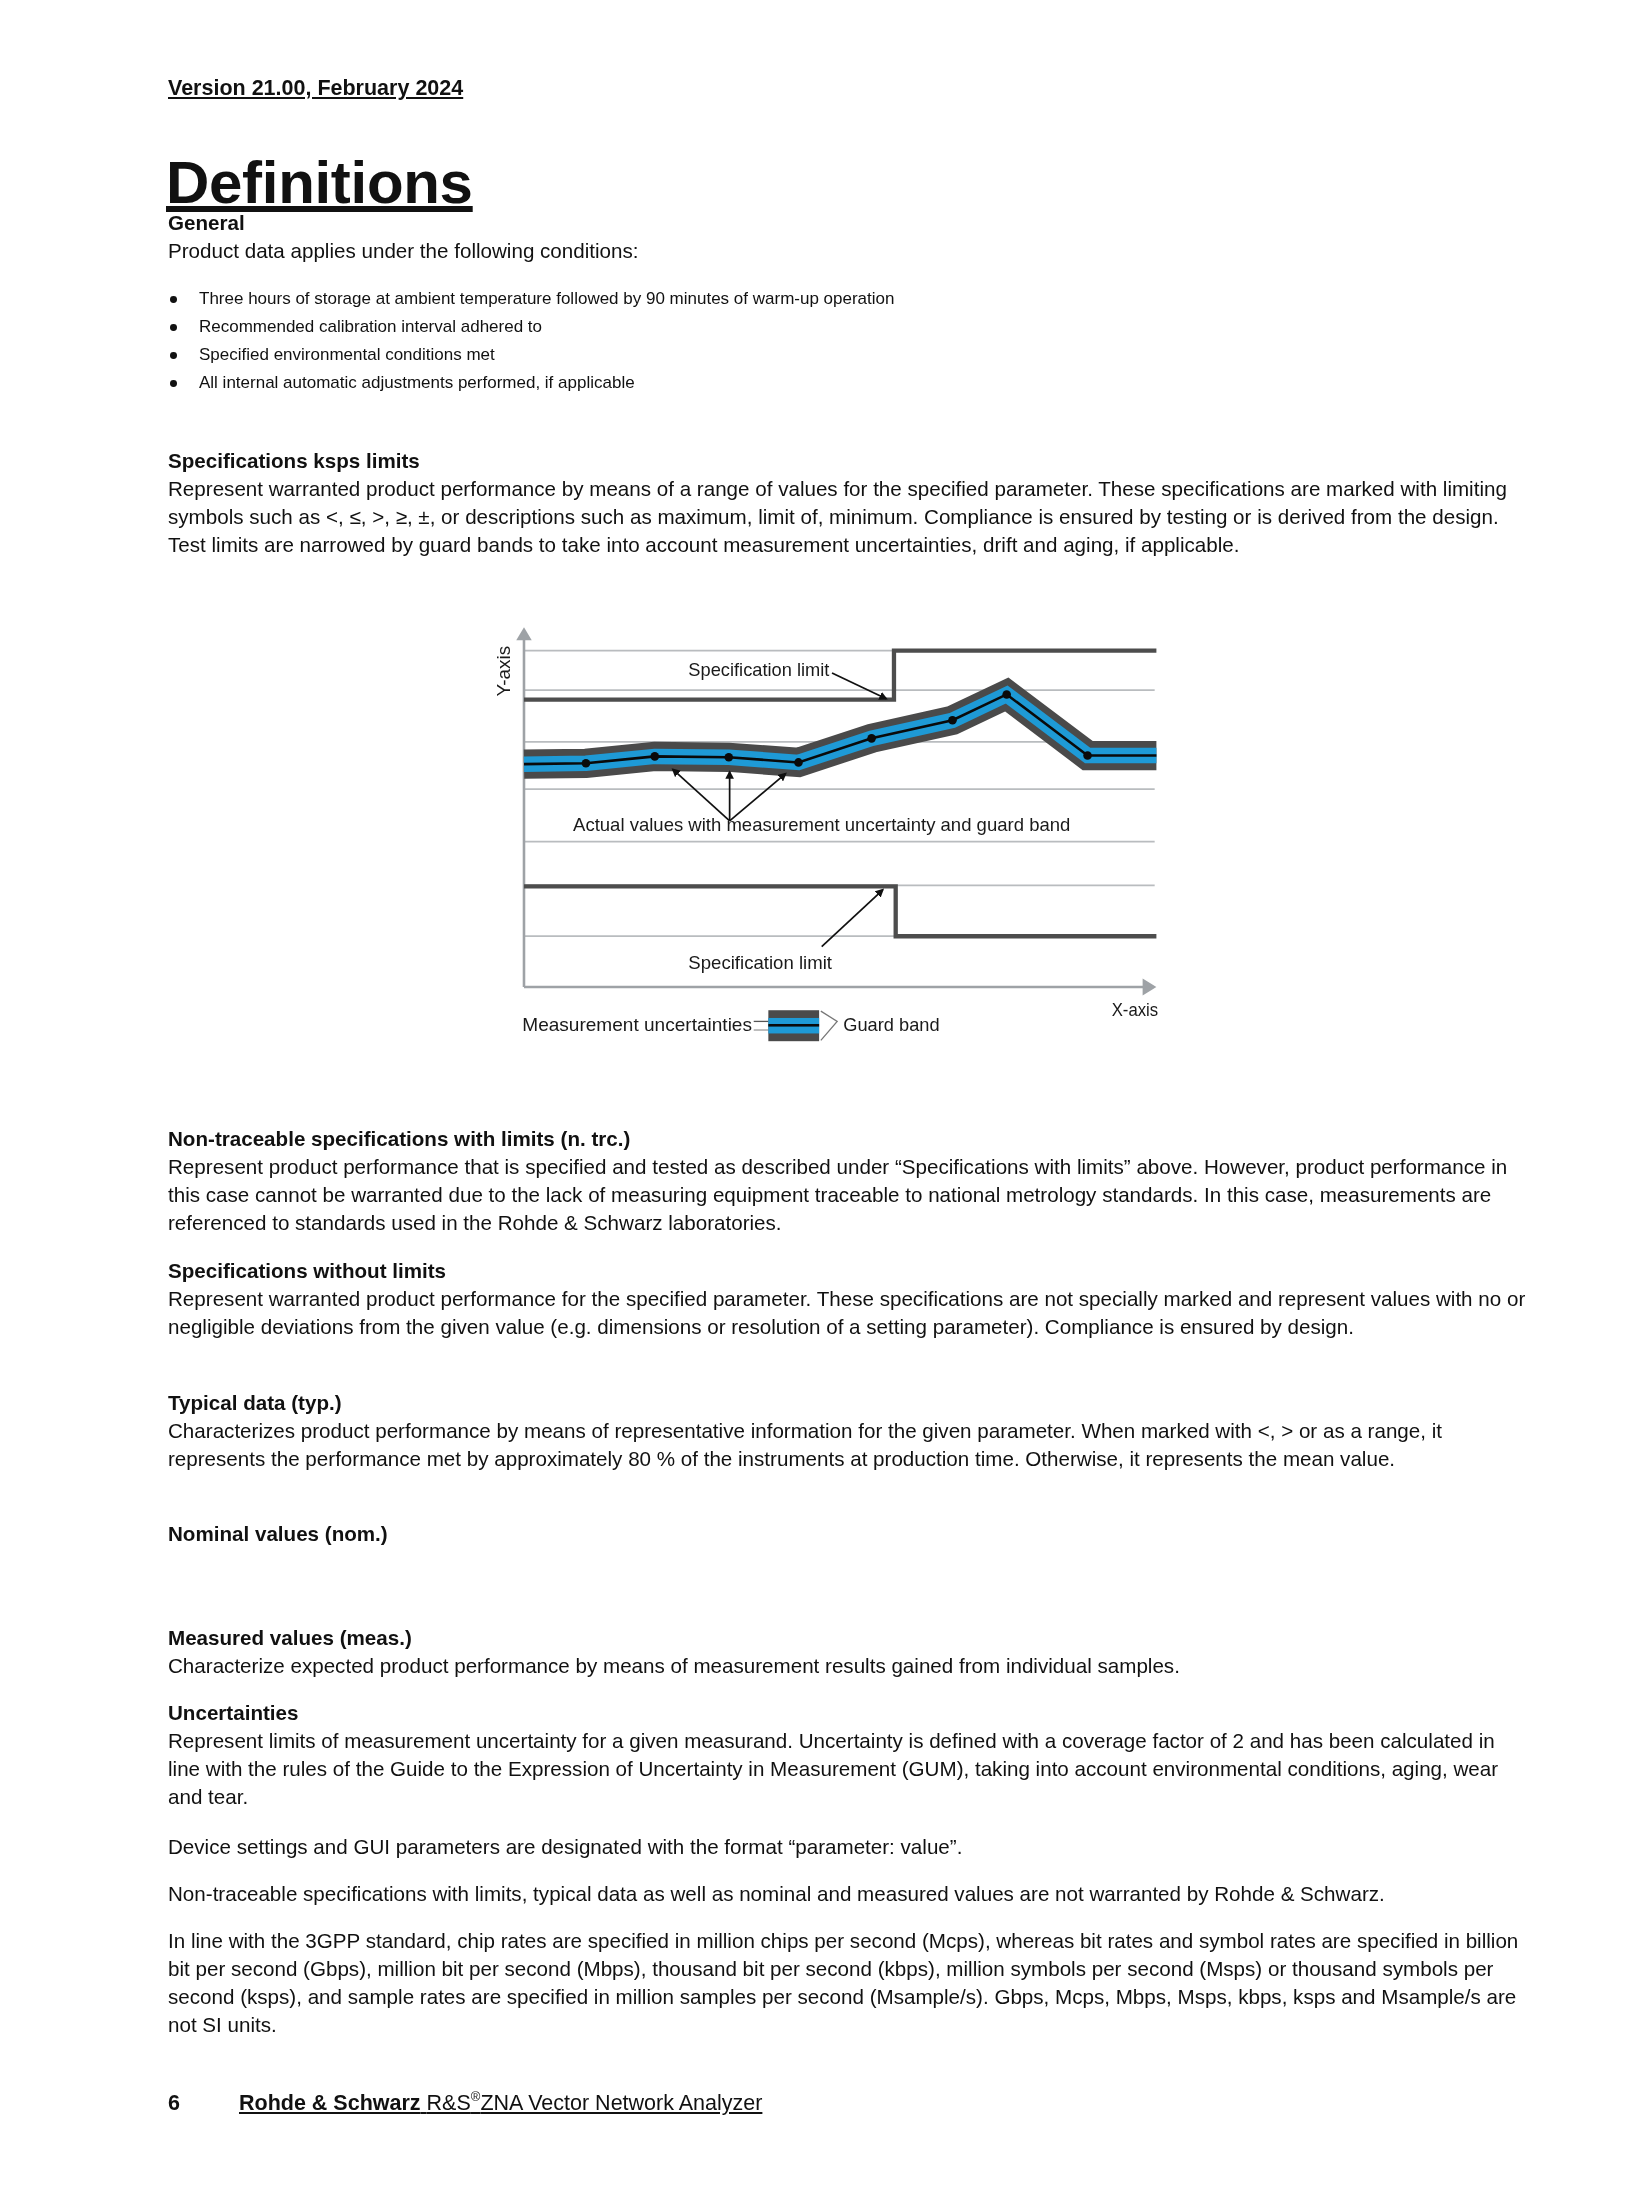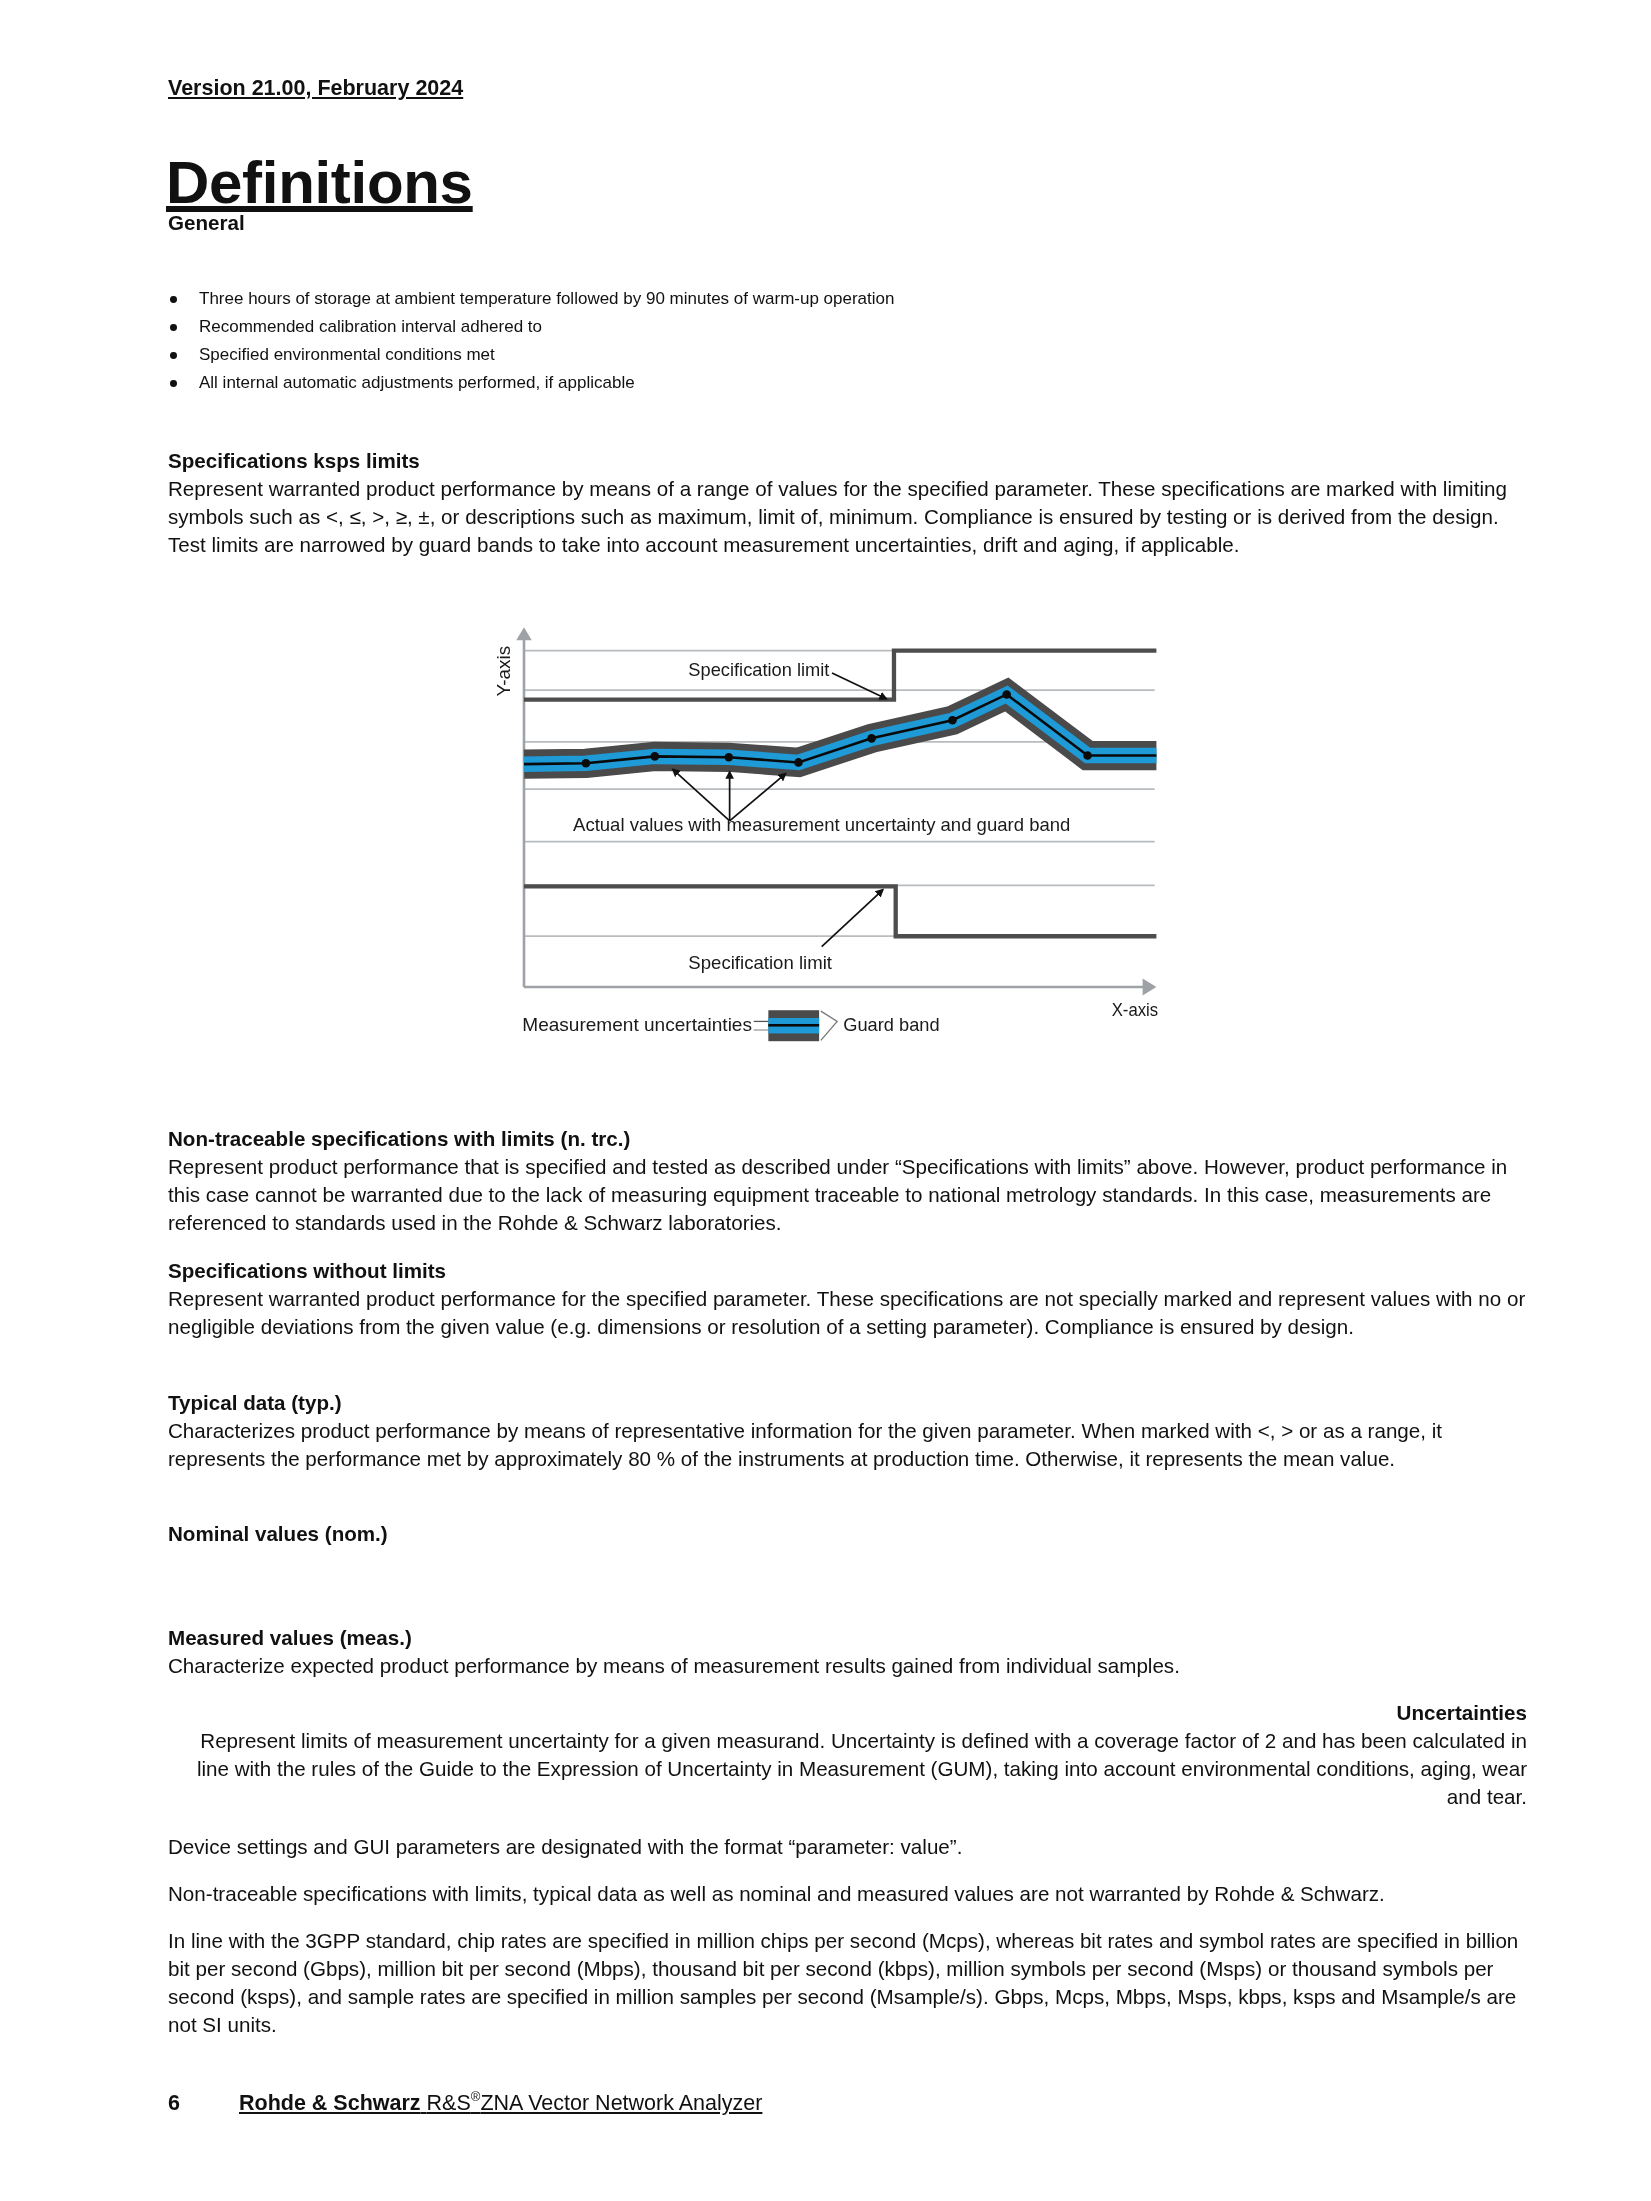--- a/index.html
+++ b/index.html
@@ -23,20 +23,21 @@
   .footer sup { font-size: 13px; vertical-align: 8.6px; }
 </style>
 </head>
 <body>
 
 <div class="abs version">Version 21.00, February 2024</div>
 <div class="abs title">Definitions</div>
 
 <div class="section" style="top:209px;">
   <div class="h">General</div>
+  <div class="p">Product data applies under the following conditions:</div>
 </div>
 <ul class="bullets">
   <li><span class="dot"></span><span>Three hours of storage at ambient temperature followed by 90 minutes of warm-up operation</span></li>
   <li><span class="dot"></span><span>Recommended calibration interval adhered to</span></li>
   <li><span class="dot"></span><span>Specified environmental conditions met</span></li>
   <li><span class="dot"></span><span>All internal automatic adjustments performed, if applicable</span></li>
 </ul>
 
 <div class="section" style="top:447px;">
   <div class="h">Specifications ksps limits</div>
@@ -131,21 +132,21 @@
 
 <div class="section" style="top:1520px;">
   <div class="h">Nominal values (nom.)</div>
 </div>
 
 <div class="section" style="top:1624px;">
   <div class="h">Measured values (meas.)</div>
   <div class="p">Characterize expected product performance by means of measurement results gained from individual samples.</div>
 </div>
 
-<div class="section" style="top:1699px;text-align:right;">
+<div class="section" style="top:1699px;">
   <div class="h">Uncertainties</div>
   <div class="p">Represent limits of measurement uncertainty for a given measurand. Uncertainty is defined with a coverage factor of 2 and has been calculated in line with the rules of the Guide to the Expression of Uncertainty in Measurement (GUM), taking into account environmental conditions, aging, wear and tear.</div>
 </div>
 
 <div class="section" style="top:1833px;">
   <div class="p">Device settings and GUI parameters are designated with the format “parameter: value”.</div>
 </div>
 <div class="section" style="top:1880px;">
   <div class="p">Non-traceable specifications with limits, typical data as well as nominal and measured values are not warranted by Rohde &amp; Schwarz.</div>
 </div>

